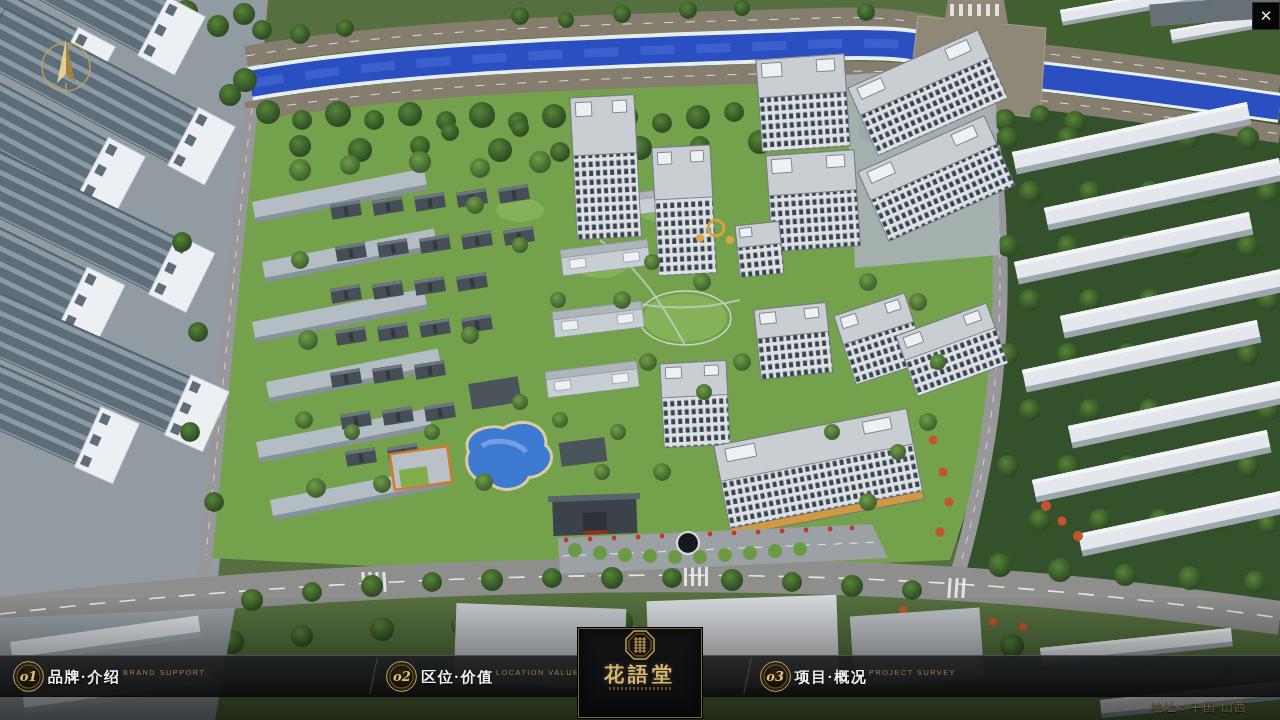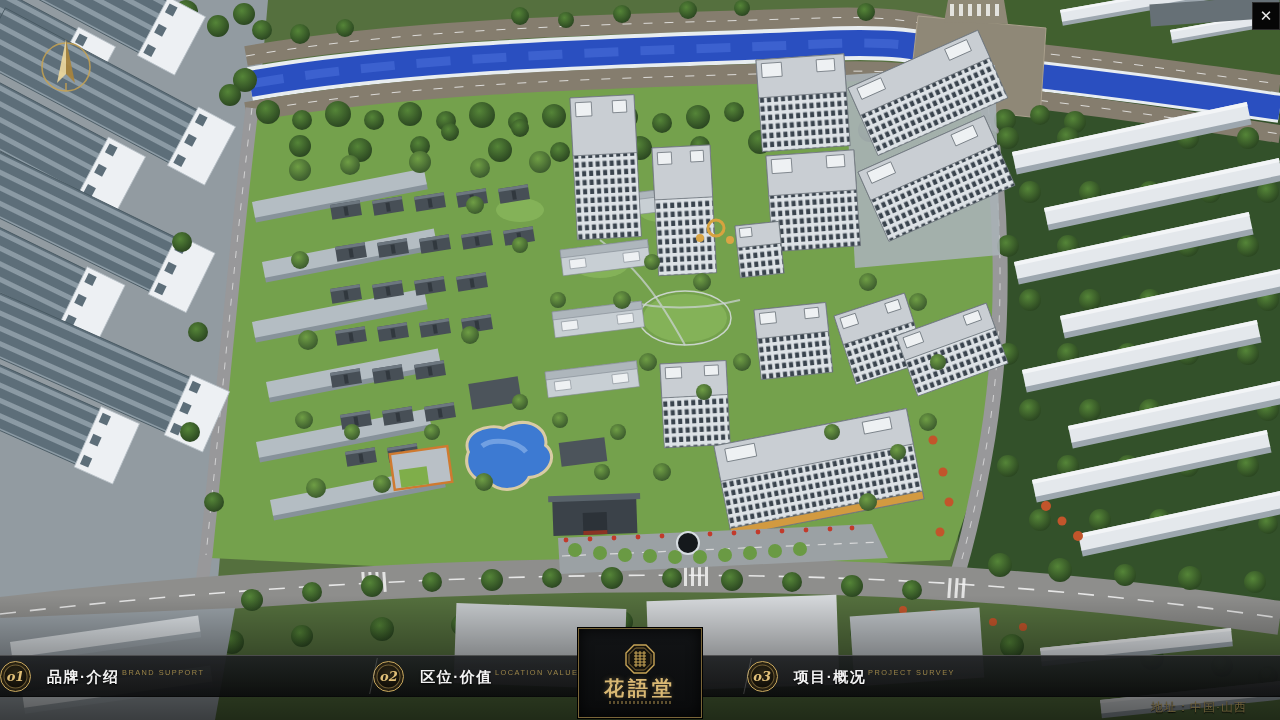--- a/index.html
+++ b/index.html
@@ -11,21 +11,21 @@
   
   .bottom-dim{position:absolute;left:0;top:595px;width:1280px;height:125px;
     background:linear-gradient(180deg,rgba(0,0,0,0) 0%,rgba(0,0,0,.38) 55%,rgba(0,0,0,.62) 100%);
     pointer-events:none;}
 
   
   .navbar{position:absolute;left:0;top:655px;width:1280px;height:42px;display:flex;
     background:linear-gradient(180deg,rgba(30,32,34,.92),rgba(10,11,12,.9));
     border-top:1px solid rgba(175,175,175,.38);
     border-bottom:1px solid rgba(0,0,0,.7);box-sizing:border-box;}
-  .nav-item{flex:1;display:flex;align-items:center;gap:16px;
+  .nav-item{flex:1;display:flex;align-items:center;gap:4px;padding-left:13px;
     position:relative;cursor:pointer;min-width:0;}
   .nav-item::before{content:"";position:absolute;left:0;top:2px;bottom:2px;width:1px;
     background:rgba(170,170,170,.28);transform:skewX(-12deg);}
   .nav-item:first-child::before{display:none;}
   .nav-num{width:29px;height:29px;border-radius:50%;flex:none;
     border:1px solid #c9a85e;
     background:radial-gradient(circle at 50% 38%,#2b2516,#0c0a05 72%);
     box-shadow:inset 0 0 0 2.5px rgba(0,0,0,.65),inset 0 0 0 3.5px rgba(201,168,94,.5);
     display:flex;align-items:center;justify-content:center;}
   .nav-num span{font-family:"DejaVu Serif",serif;font-style:italic;font-weight:bold;
@@ -34,21 +34,21 @@
   .nav-label{font-size:15px;font-weight:bold;color:#f3f3f3;letter-spacing:1.5px;
     line-height:1;white-space:nowrap;text-shadow:0 1px 2px #000;}
   .nav-sub{font-size:8px;color:#9a8448;letter-spacing:1.6px;line-height:1;
     white-space:nowrap;transform:scale(.92);transform-origin:left center;}
   .logo-spacer{width:124px;margin:0 18px;flex:none;}
 
   
   .logo-panel{position:absolute;left:578px;top:628px;width:124px;height:90px;
     background:linear-gradient(180deg,#121416,#0a0b0c);
     border:1px solid #7a6638;box-shadow:0 0 0 1px #000,inset 0 0 14px rgba(0,0,0,.85);
-    display:flex;flex-direction:column;align-items:center;justify-content:center;
+    display:flex;flex-direction:column;align-items:center;
     gap:3px;cursor:pointer;box-sizing:border-box;}
   .logo-title{font-family:"DejaVu Serif",serif;font-size:20px;font-weight:bold;
     color:#d9b873;letter-spacing:4px;line-height:1;
     text-shadow:0 0 5px rgba(217,184,115,.35);}
   .logo-sub{width:62px;height:3px;opacity:.65;
     background:repeating-linear-gradient(90deg,#8a7340 0 2px,transparent 2px 4px);}
 
   
   .compass{position:absolute;left:36px;top:33px;width:60px;height:62px;opacity:.92;}
 

